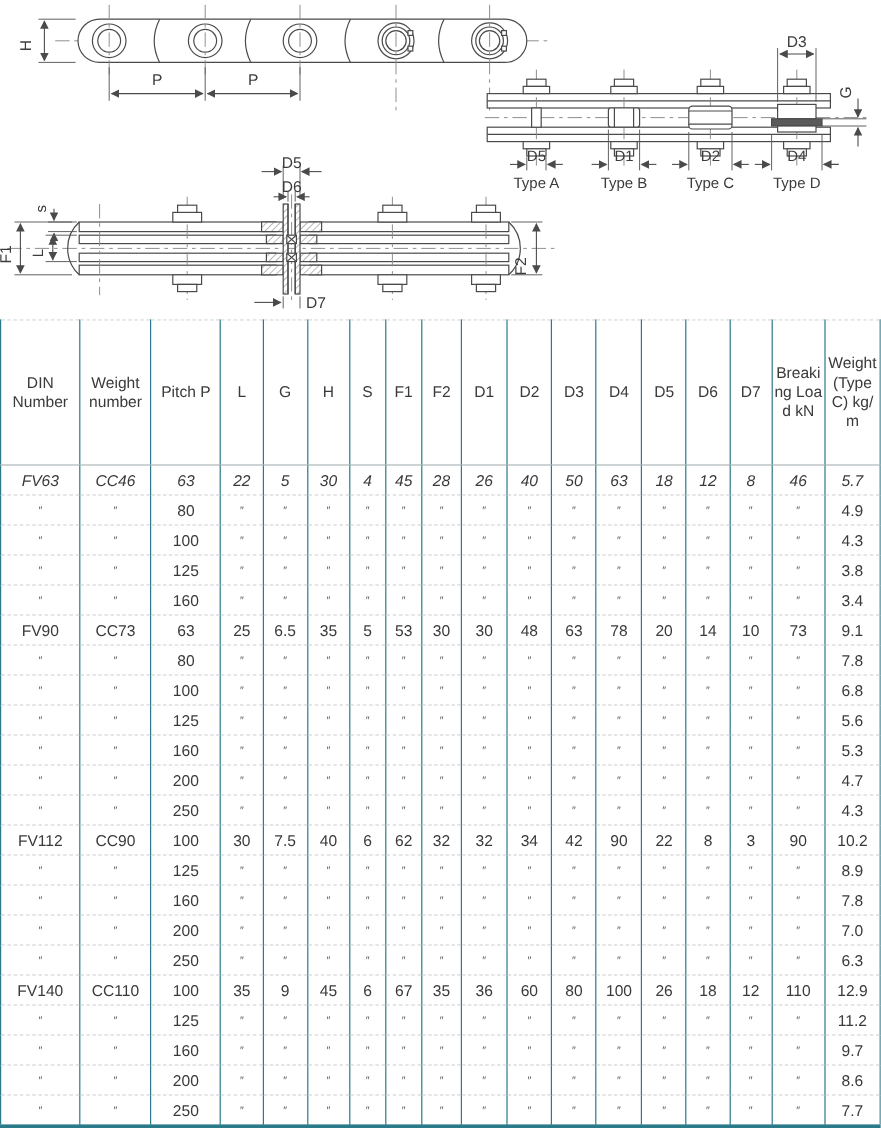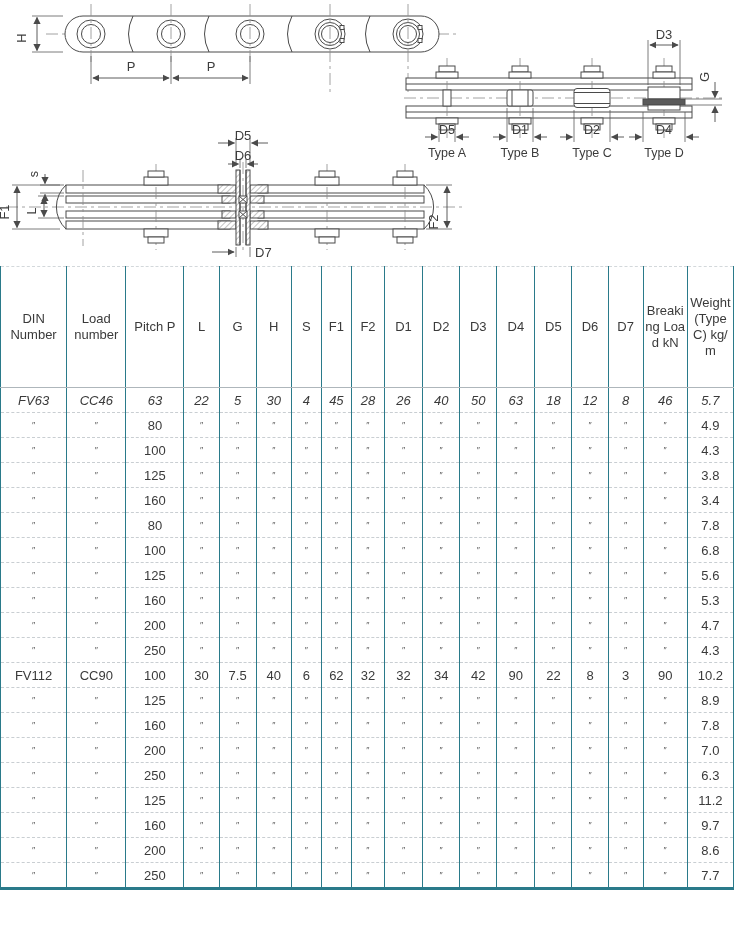--- a/index.html
+++ b/index.html
@@ -302,21 +302,21 @@
       <col style="width:38px">
         <col style="width:37px">
         <col style="width:36px">
       <col style="width:35px">
         <col style="width:44px">
         <col style="width:46px">
     </colgroup>
     <thead>
       <tr>
           <th>DIN Number</th>
-          <th>Load number</th>
+          <th>Weight number</th>
           <th>Pitch P</th>
           <th>L</th>
           <th>G</th>
           <th>H</th>
           <th>S</th>
           <th>F1</th>
           <th>F2</th>
           <th>D1</th>
           <th>D2</th>
           <th>D3</th>
@@ -423,20 +423,40 @@
           <td class="ditto">″</td>
           <td class="ditto">″</td>
           <td class="ditto">″</td>
           <td class="ditto">″</td>
           <td class="ditto">″</td>
           <td class="ditto">″</td>
           <td class="ditto">″</td>
           <td>3.4</td>
         </tr>
         <tr>
+          <td>FV90</td>
+          <td>CC73</td>
+          <td>63</td>
+          <td>25</td>
+          <td>6.5</td>
+          <td>35</td>
+          <td>5</td>
+          <td>53</td>
+          <td>30</td>
+          <td>30</td>
+          <td>48</td>
+          <td>63</td>
+          <td>78</td>
+          <td>20</td>
+          <td>14</td>
+          <td>10</td>
+          <td>73</td>
+          <td>9.1</td>
+        </tr>
+        <tr>
           <td class="ditto">″</td>
           <td class="ditto">″</td>
           <td>80</td>
           <td class="ditto">″</td>
           <td class="ditto">″</td>
           <td class="ditto">″</td>
           <td class="ditto">″</td>
           <td class="ditto">″</td>
           <td class="ditto">″</td>
           <td class="ditto">″</td>
@@ -643,20 +663,40 @@
           <td class="ditto">″</td>
           <td class="ditto">″</td>
           <td class="ditto">″</td>
           <td class="ditto">″</td>
           <td class="ditto">″</td>
           <td class="ditto">″</td>
           <td class="ditto">″</td>
           <td>6.3</td>
         </tr>
         <tr>
+          <td>FV140</td>
+          <td>CC110</td>
+          <td>100</td>
+          <td>35</td>
+          <td>9</td>
+          <td>45</td>
+          <td>6</td>
+          <td>67</td>
+          <td>35</td>
+          <td>36</td>
+          <td>60</td>
+          <td>80</td>
+          <td>100</td>
+          <td>26</td>
+          <td>18</td>
+          <td>12</td>
+          <td>110</td>
+          <td>12.9</td>
+        </tr>
+        <tr>
           <td class="ditto">″</td>
           <td class="ditto">″</td>
           <td>125</td>
           <td class="ditto">″</td>
           <td class="ditto">″</td>
           <td class="ditto">″</td>
           <td class="ditto">″</td>
           <td class="ditto">″</td>
           <td class="ditto">″</td>
           <td class="ditto">″</td>

